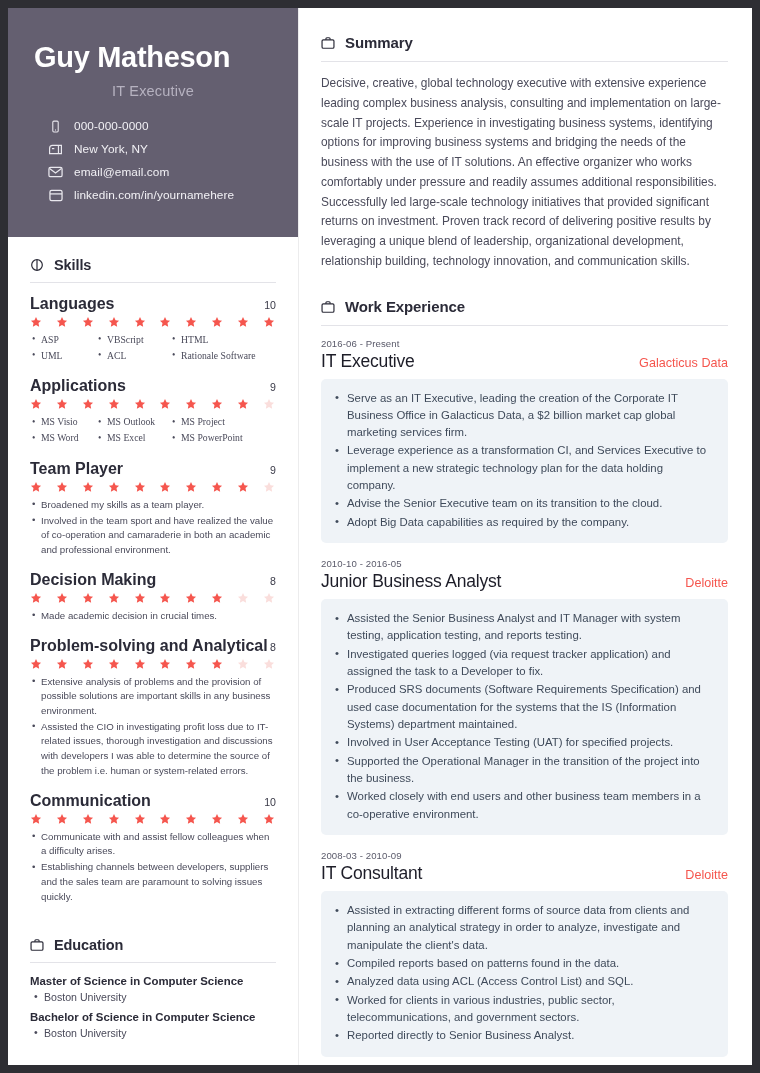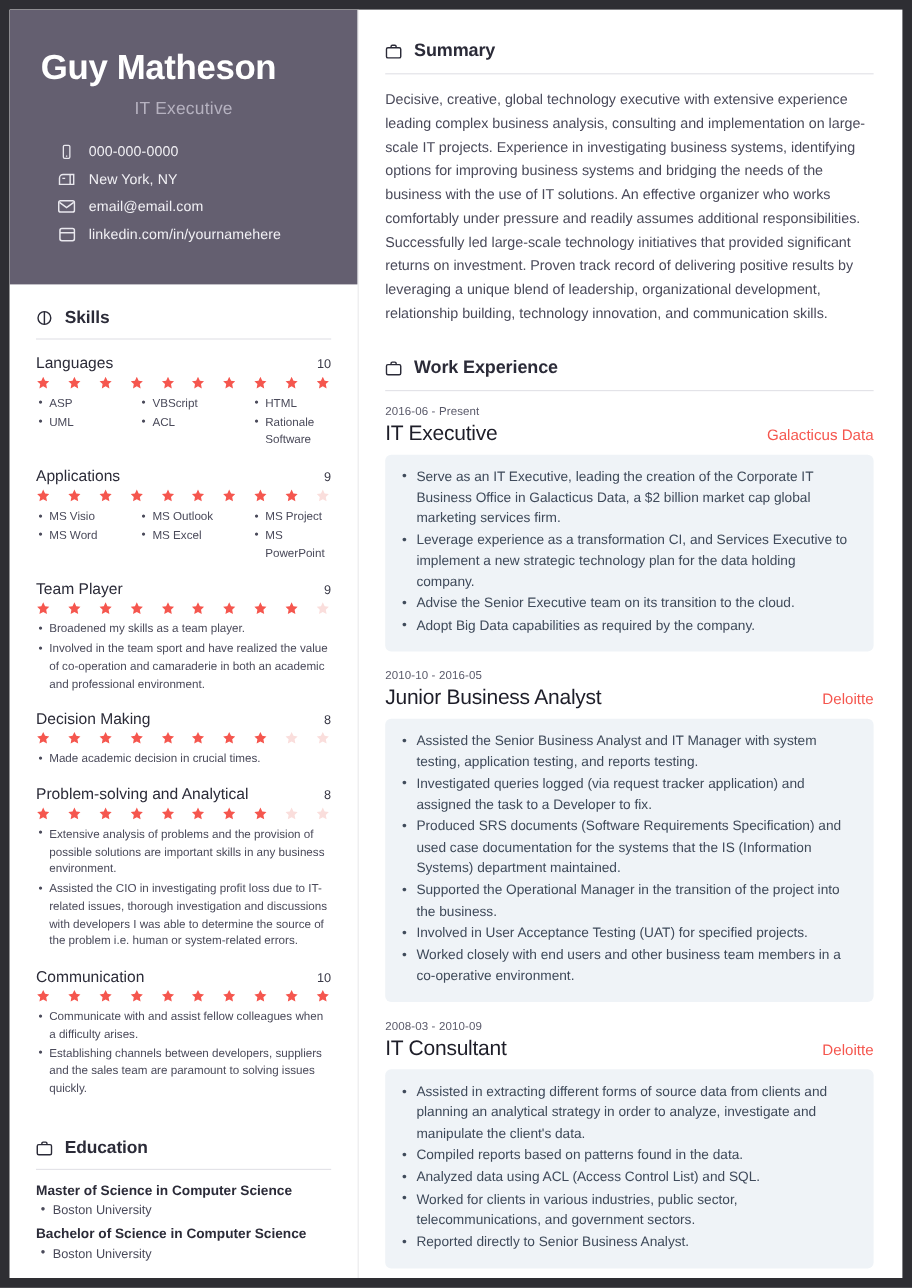--- a/index.html
+++ b/index.html
@@ -113,22 +113,22 @@
   .skill { margin-bottom: 13px; }
 
   .skill-top {
     display: flex;
     justify-content: space-between;
     align-items: baseline;
     margin-bottom: 3px;
   }
 
   .skill-name {
-    font-size: 13px;
-    font-weight: normal;
+    font-size: 16px;
+    font-weight: bold;
     color: #2b2b38;
   }
 
   .skill-score {
     font-size: 10.6px;
     color: #3a3a48;
   }
 
   .stars {
     display: flex;
@@ -156,21 +156,22 @@
     content: "\2022";
     position: absolute;
     left: 2px;
     top: -0.5px;
     color: #4a4a5a;
   }
 
   .skill-bullets.cols {
     display: grid;
     grid-template-columns: 66px 74px 1fr;
-    column-gap: 20px;
+    column-gap: 0;
+    font-family: Liberation Serif, serif;
   }
 
   
   .edu-item { margin-bottom: 5px; }
 
   .edu-degree {
     font-size: 11.4px;
     font-weight: bold;
     color: #2b2b38;
     margin-bottom: 4px;
@@ -790,22 +791,22 @@
             <div class="job-date">2010-10 - 2016-05</div>
             <div class="job-head">
               <span class="job-role">Junior Business Analyst</span>
               <span class="job-company">Deloitte</span>
             </div>
             <div class="job-panel">
               <ul class="job-bullets">
                 <li>Assisted the Senior Business Analyst and IT Manager with system testing, application testing, and reports testing.</li>
                 <li>Investigated queries logged (via request tracker application) and assigned the task to a Developer to fix.</li>
                 <li>Produced SRS documents (Software Requirements Specification) and used case documentation for the systems that the IS (Information Systems) department maintained.</li>
+                <li>Involved in User Acceptance Testing (UAT) for specified projects.</li>
                 <li>Supported the Operational Manager in the transition of the project into the business.</li>
-                <li>Involved in User Acceptance Testing (UAT) for specified projects.</li>
                 <li>Worked closely with end users and other business team members in a co-operative environment.</li>
               </ul>
             </div>
           </div>
           <div class="job">
             <div class="job-date">2008-03 - 2010-09</div>
             <div class="job-head">
               <span class="job-role">IT Consultant</span>
               <span class="job-company">Deloitte</span>
             </div>

